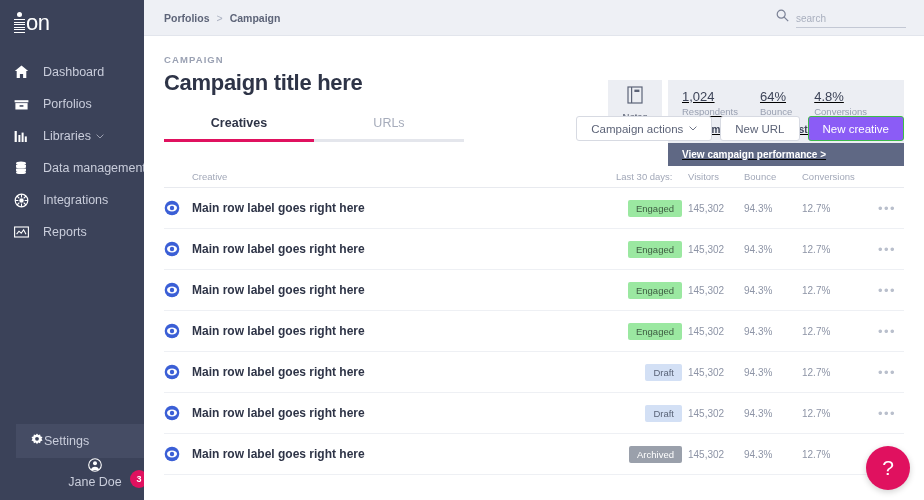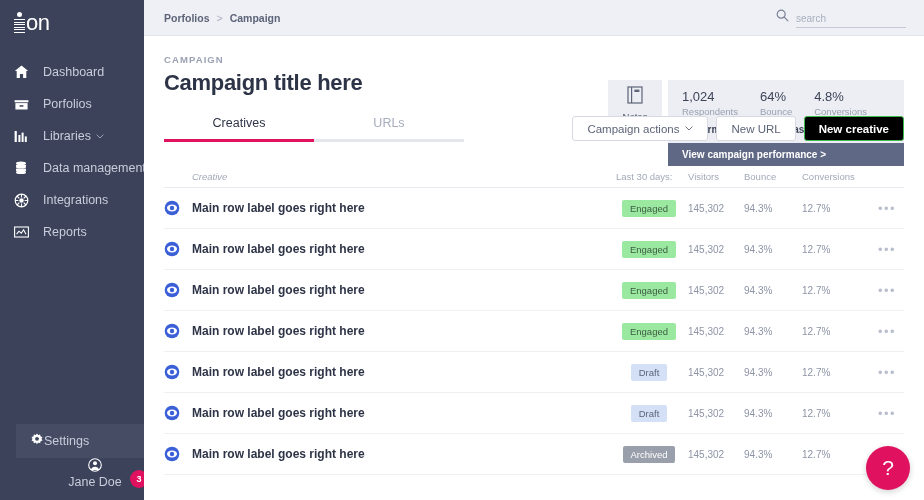--- a/index.html
+++ b/index.html
@@ -101,81 +101,81 @@
 
   
   .panel { display: flex; position: absolute; right: 20px; top: 44px; }
   .notes-card {
     width: 54px; height: 48px; background: #eceef3;
     display: flex; flex-direction: column; align-items: center; justify-content: center;
     cursor: pointer;
   }
   .notes-card .nlabel { font-size: 9.5px; color: #4d real; }
   .notes-card .nlabel { font-size: 9.5px; color: #4d5468; margin-top: 3px; font-weight: 400; }
-  .stats-card { width: 236px; background: #eceef3; margin-left: 6px; }
+  .stats-card { width: 236px; background: #eceef3; margin-left: 6px; text-decoration: underline; }
   .stats-top { padding: 9px 0 8px 14px; }
   .stat-row { display: flex; }
   .stat { margin-right: 22px; }
   .stat .val { font-size: 13px; color: #3d4458; font-weight: 400; }
   .stat .lbl { font-size: 9.5px; color: #99a0b1; margin-top: 2px; }
   .snapshot { font-size: 10px; color: #3d4458; font-weight: 700; margin-top: 7px; }
   .perf-link {
     background: #5f6884; color: #ffffff; font-size: 10px; font-weight: 700;
     padding: 6px 0 6px 14px; cursor: pointer;
   }
 
   
   .tabs-row { display: flex; align-items: flex-start; margin-top: 20px; position: relative; height: 34px; }
   .tabs { width: 300px; position: relative; }
   .tabs-labels { display: flex; }
   .tab {
     flex: 1; text-align: center; font-size: 12.5px; padding-bottom: 9px;
-    cursor: pointer; font-weight: 400;
+    cursor: pointer; font-weight: 700;
   }
   .tab.active { color: #2e3447; }
   .tab.inactive { color: #a6acbb; font-weight: 400; }
   .tabs-bar { display: flex; height: 3px; width: 300px; }
   .tabs-bar .seg { flex: 1; background: #e4e6ec; }
   .tabs-bar .seg.active { background: #e0115f; }
 
   .actions { position: absolute; right: 0; top: 0; display: flex; gap: 8px; }
   .btn {
     height: 25px; border-radius: 3px; font-size: 11.5px;
     display: flex; align-items: center; justify-content: center;
     cursor: pointer; padding: 0 14px; white-space: nowrap;
     font-family: "Liberation Sans", sans-serif;
   }
   .btn-outline { background: #ffffff; border: 1px solid #d7dae2; color: #5d6478; }
-  .btn-primary { background: #000000; border: 1px solid #3dbb4a; color: #ffffff; font-weight: 700; }
+  .btn-primary { background: #8b5cf6; border: 1px solid #3dbb4a; color: #ffffff; font-weight: 400; }
   .btn .bcaret { margin-left: 6px; display: inline-flex; }
 
   
   .table { margin-top: 16px; }
   .thead {
     display: flex; align-items: center; height: 22px;
     font-size: 9.5px; color: #a2a8b8;
     border-bottom: 1px solid #e8eaef;
   }
-  .th-creative { width: 270px; padding-left: 28px; font-style: italic; }
+  .th-creative { width: 270px; padding-left: 28px; }
   .th-spacer { flex: 1; }
   .th-last { width: 66px; text-align: left; }
   .th-visitors { width: 56px; text-align: left; padding-left: 6px; }
   .th-bounce { width: 58px; text-align: left; padding-left: 6px; }
   .th-conv { width: 74px; text-align: left; padding-left: 6px; }
   .th-menu { width: 34px; }
 
   .trow {
     display: flex; align-items: center; height: 41px;
     border-bottom: 1px solid #eef0f4; cursor: pointer;
   }
   .cell-creative { width: 270px; display: flex; align-items: center; }
   .row-ico { width: 20px; margin-right: 8px; display: flex; align-items: center; }
   .row-label { font-size: 12px; color: #2e3447; font-weight: 700; white-space: nowrap; }
   .cell-spacer { flex: 1; }
-  .cell-status { width: 66px; display: flex; justify-content: center; }
+  .cell-status { width: 66px; display: flex; justify-content: flex-end; }
   .pill {
     font-size: 9.5px; padding: 3px 8px; border-radius: 2px; white-space: nowrap;
   }
   .pill-engaged { background: #9be8a1; color: #3e5c42; }
   .pill-draft { background: #d3e0f5; color: #5a6478; }
   .pill-archived { background: #9aa0ab; color: #ffffff; }
   .cell-num { font-size: 10px; color: #8d94a6; padding-left: 6px; }
   .c-visitors { width: 56px; }
   .c-bounce { width: 58px; }
   .c-conv { width: 74px; }

